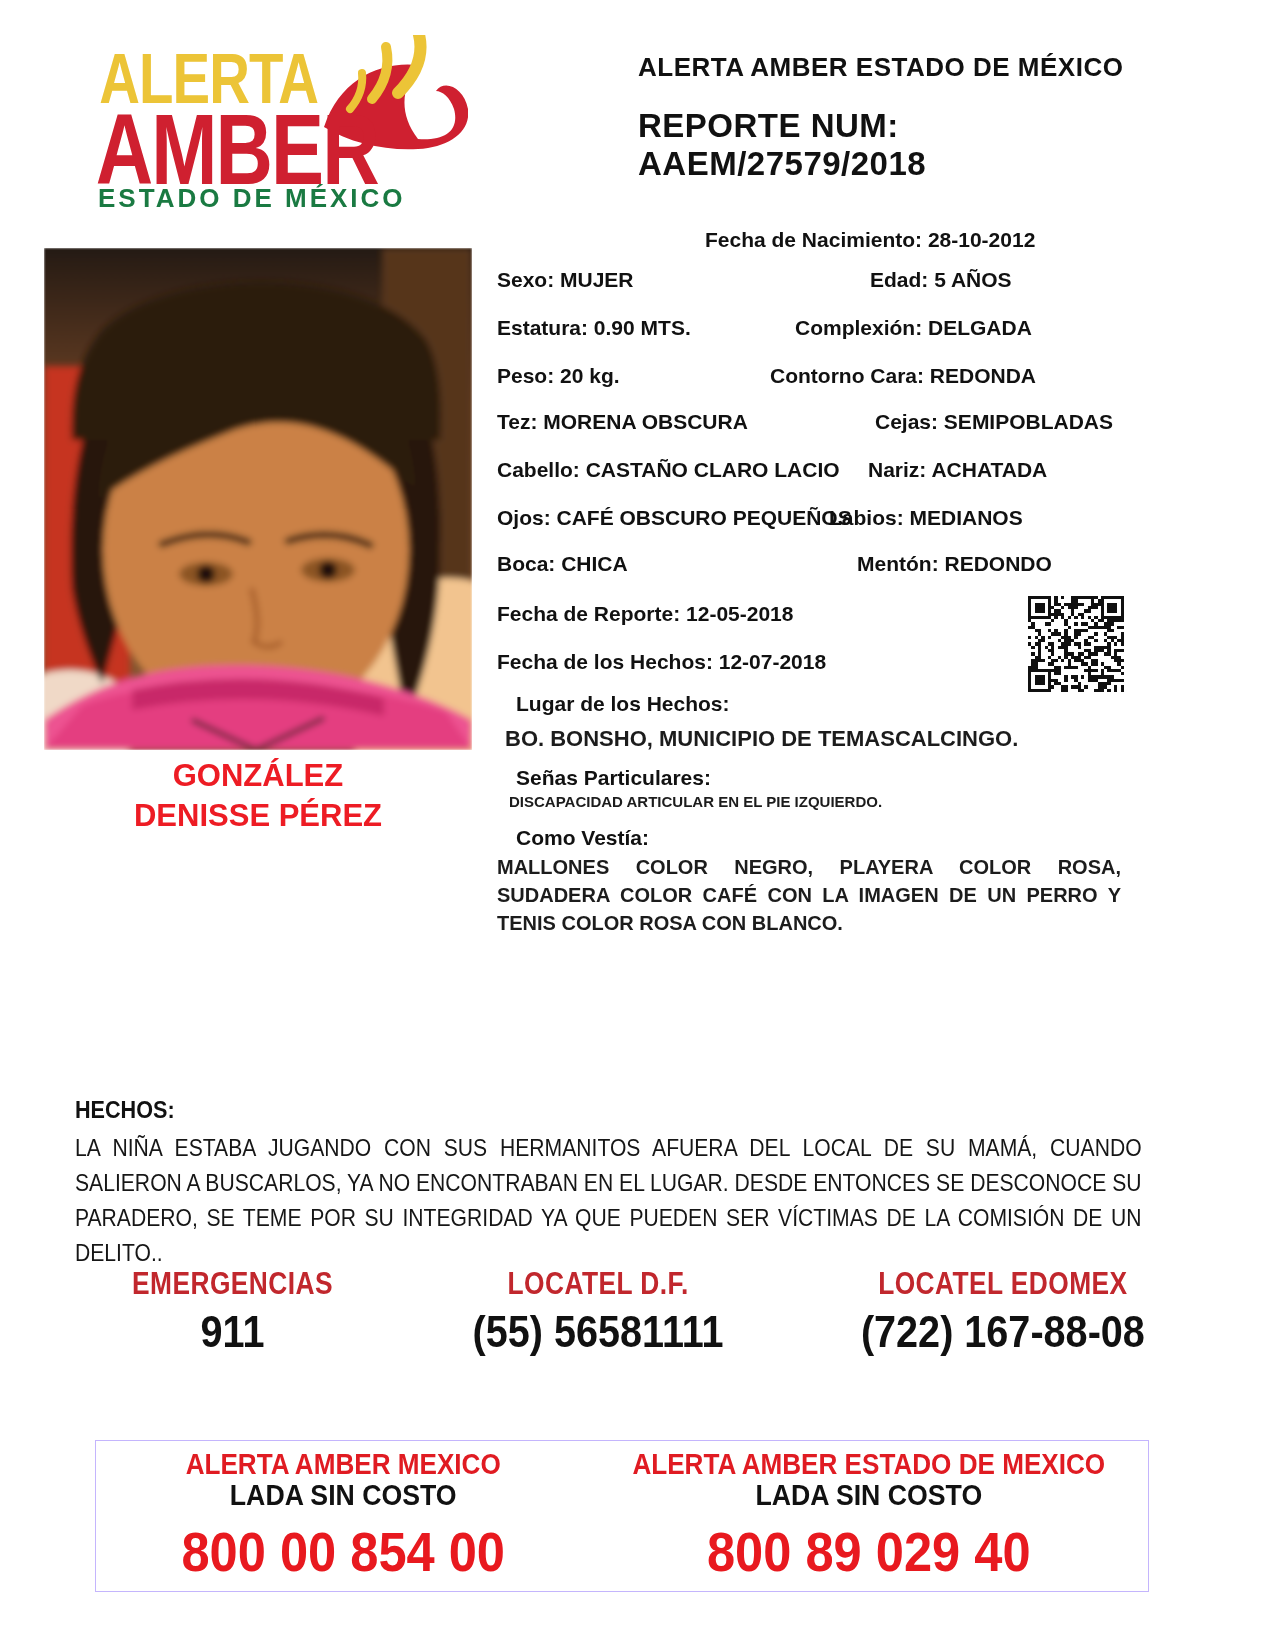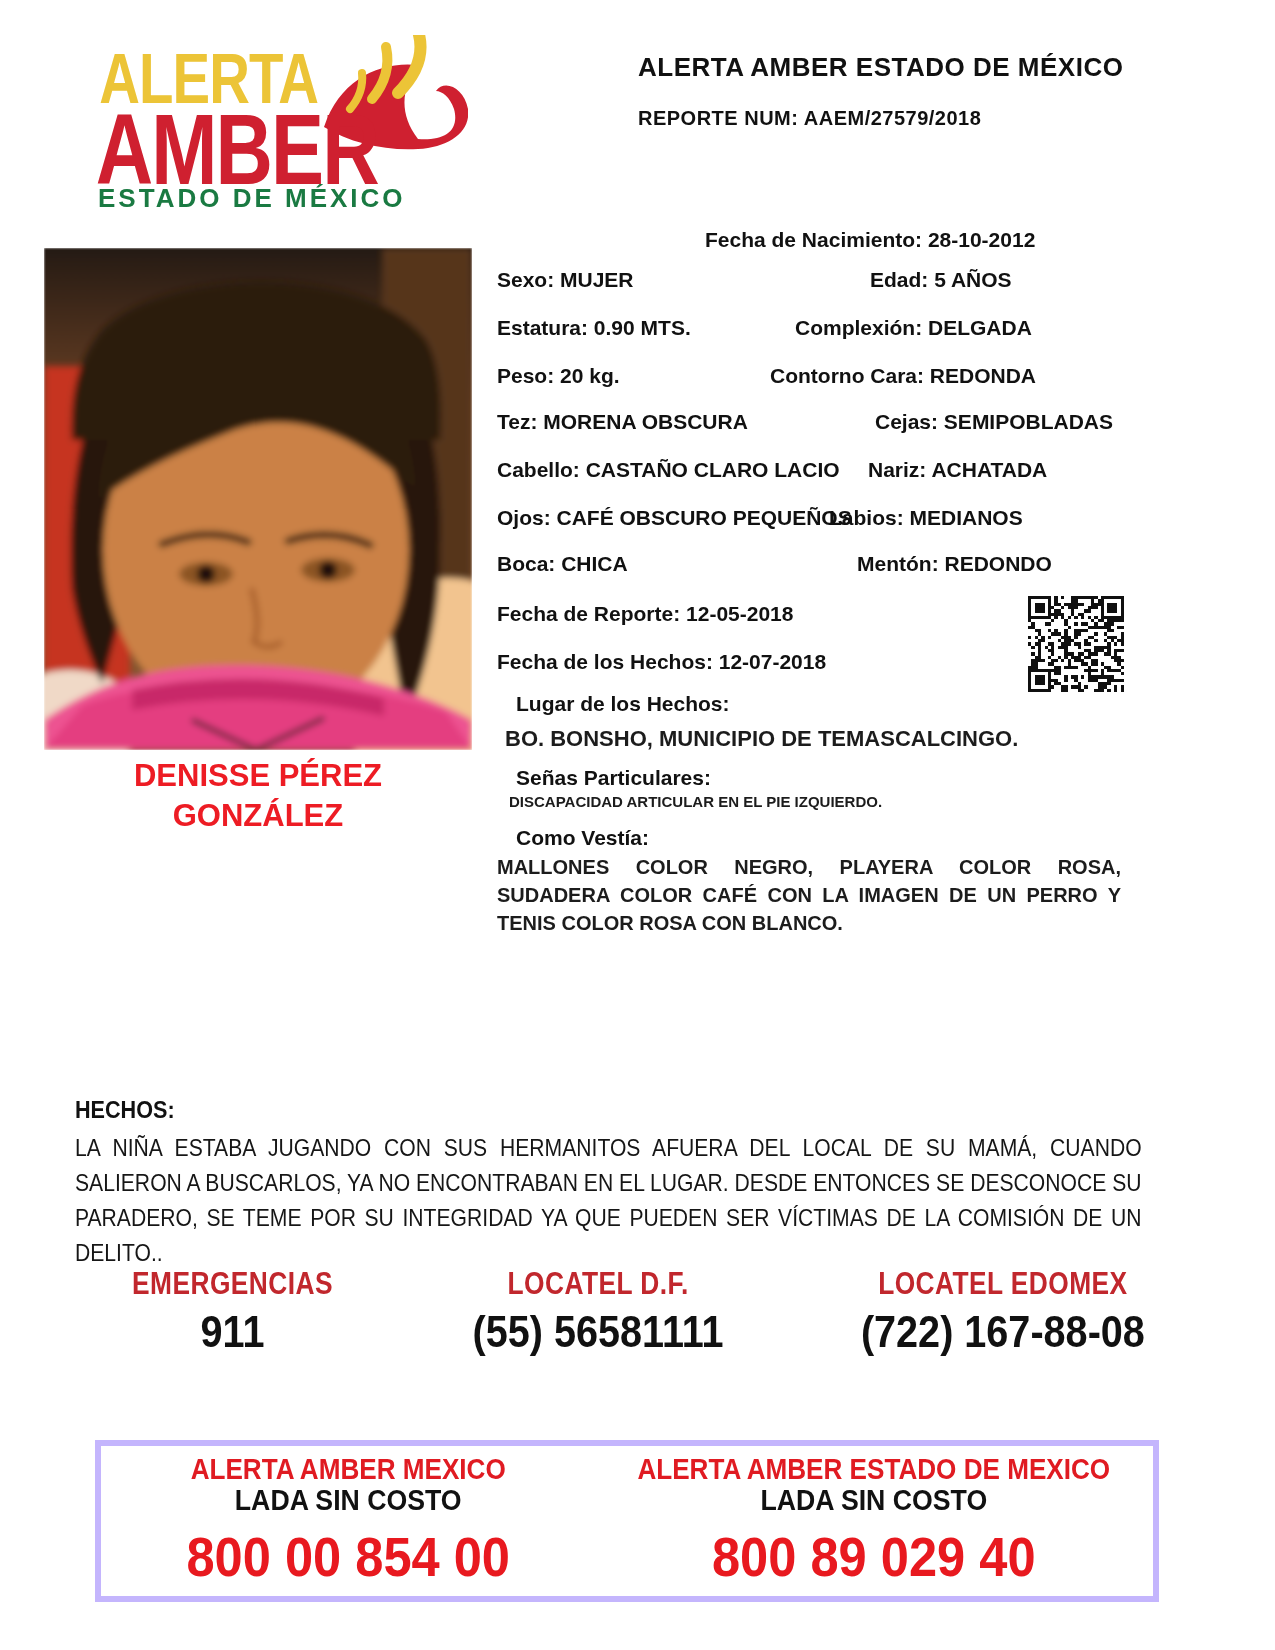--- a/index.html
+++ b/index.html
@@ -3,21 +3,21 @@
 <meta charset="utf-8">
 <style>
   html,body{margin:0;padding:0;background:#ffffff;}
   .page{position:relative;width:1275px;height:1650px;background:#ffffff;overflow:hidden;
         font-family:"Liberation Sans","DejaVu Sans",sans-serif;color:#111;}
   
   .logo{position:absolute;left:88px;top:35px;width:380px;height:180px;}
   
   .header{position:absolute;left:638px;top:52px;width:540px;}
   .header .h-line1{font-size:26px;font-weight:bold;color:#111;letter-spacing:.5px;}
-  .header .h-line2{font-size:20px;font-weight:bold;color:#111;margin-top:24px;letter-spacing:.5px;}
+  .header .h-line2{font-size:33px;font-weight:bold;color:#111;margin-top:24px;letter-spacing:.5px;}
   
   .photo{position:absolute;left:44px;top:248px;width:428px;height:502px;overflow:hidden;}
   .photo svg{filter:blur(1.2px) saturate(1.05);}
   
   .name{position:absolute;left:44px;top:756px;width:428px;text-align:center;
         color:#ed1c24;font-size:31px;font-weight:bold;line-height:40px;}
   
   .fields{position:absolute;left:497px;top:216px;width:660px;height:460px;}
   .frow{position:absolute;left:0;width:660px;height:30px;font-size:21px;font-weight:bold;white-space:nowrap;}
   .frow .fl{position:absolute;left:0;top:0;}
@@ -34,21 +34,21 @@
   .hechos-text{margin-top:6px;font-size:24px;line-height:35px;color:#161616;
                transform:scaleX(.88);transform-origin:0 0;width:1212px;text-align:justify;}
   
   .emergency{position:absolute;left:75px;top:1266px;width:1125px;display:flex;}
   .ecol{text-align:center;}
   .ecol.c1{width:28%;}.ecol.c2{width:37%;}.ecol.c3{width:35%;}
   .elabel{color:#c1272d;font-size:31px;font-weight:bold;transform:scaleX(.85);letter-spacing:.5px;}
   .enumber{color:#111;font-size:45px;font-weight:bold;margin-top:4px;transform:scaleX(.88);}
   
   .hotbox{position:absolute;left:95px;top:1440px;width:1052px;height:150px;
-          border:6px solid #c4b5fd;background:#fff;display:flex;align-items:center;}
+          border:1px solid #c4b5fd;background:#fff;display:flex;align-items:center;}
   .hcol{text-align:center;}
   .hcol.left{width:47%;}
   .hcol.right{width:53%;}
   .htitle{color:#e01b22;font-size:29px;font-weight:bold;transform:scaleX(.9);}
   .hsub{color:#111;font-size:29px;font-weight:bold;margin-top:-2px;transform:scaleX(.92);}
   .hnumber{color:#e8191f;font-size:55px;font-weight:bold;margin-top:8px;transform:scaleX(.92);}
 </style>
 </head>
 <body>
 
@@ -120,22 +120,22 @@
         <path d="M0,472 C60,430 122,414 212,417 C302,420 382,446 428,472 L428,502 L0,502 Z" fill="#e75590"></path>
         <path d="M38,458 C122,424 302,428 402,464 L428,502 L0,502 Z" fill="#de3f7f"></path>
         <path d="M88,442 q124,-26 252,8 l0,18 q-130,-30 -252,-6 Z" fill="#c22a68"></path>
 
         <path d="M148,472 L212,502 M212,502 L280,470" stroke="#30201a" stroke-width="4" fill="none"></path>
       </g>
     </svg>
   </div>
 
   <div class="name">
+    <div>GONZÁLEZ</div>
     <div>DENISSE PÉREZ</div>
-    <div>GONZÁLEZ</div>
   </div>
 
   <div class="fields">
     <div class="frow" style="top:12px">
         <span class="fl"></span>
         <span class="fr" style="left:208px">Fecha de Nacimiento: 28-10-2012</span>
       </div>
     <div class="frow" style="top:52px">
         <span class="fl">Sexo: MUJER</span>
         <span class="fr" style="left:373px">Edad: 5 AÑOS</span>

